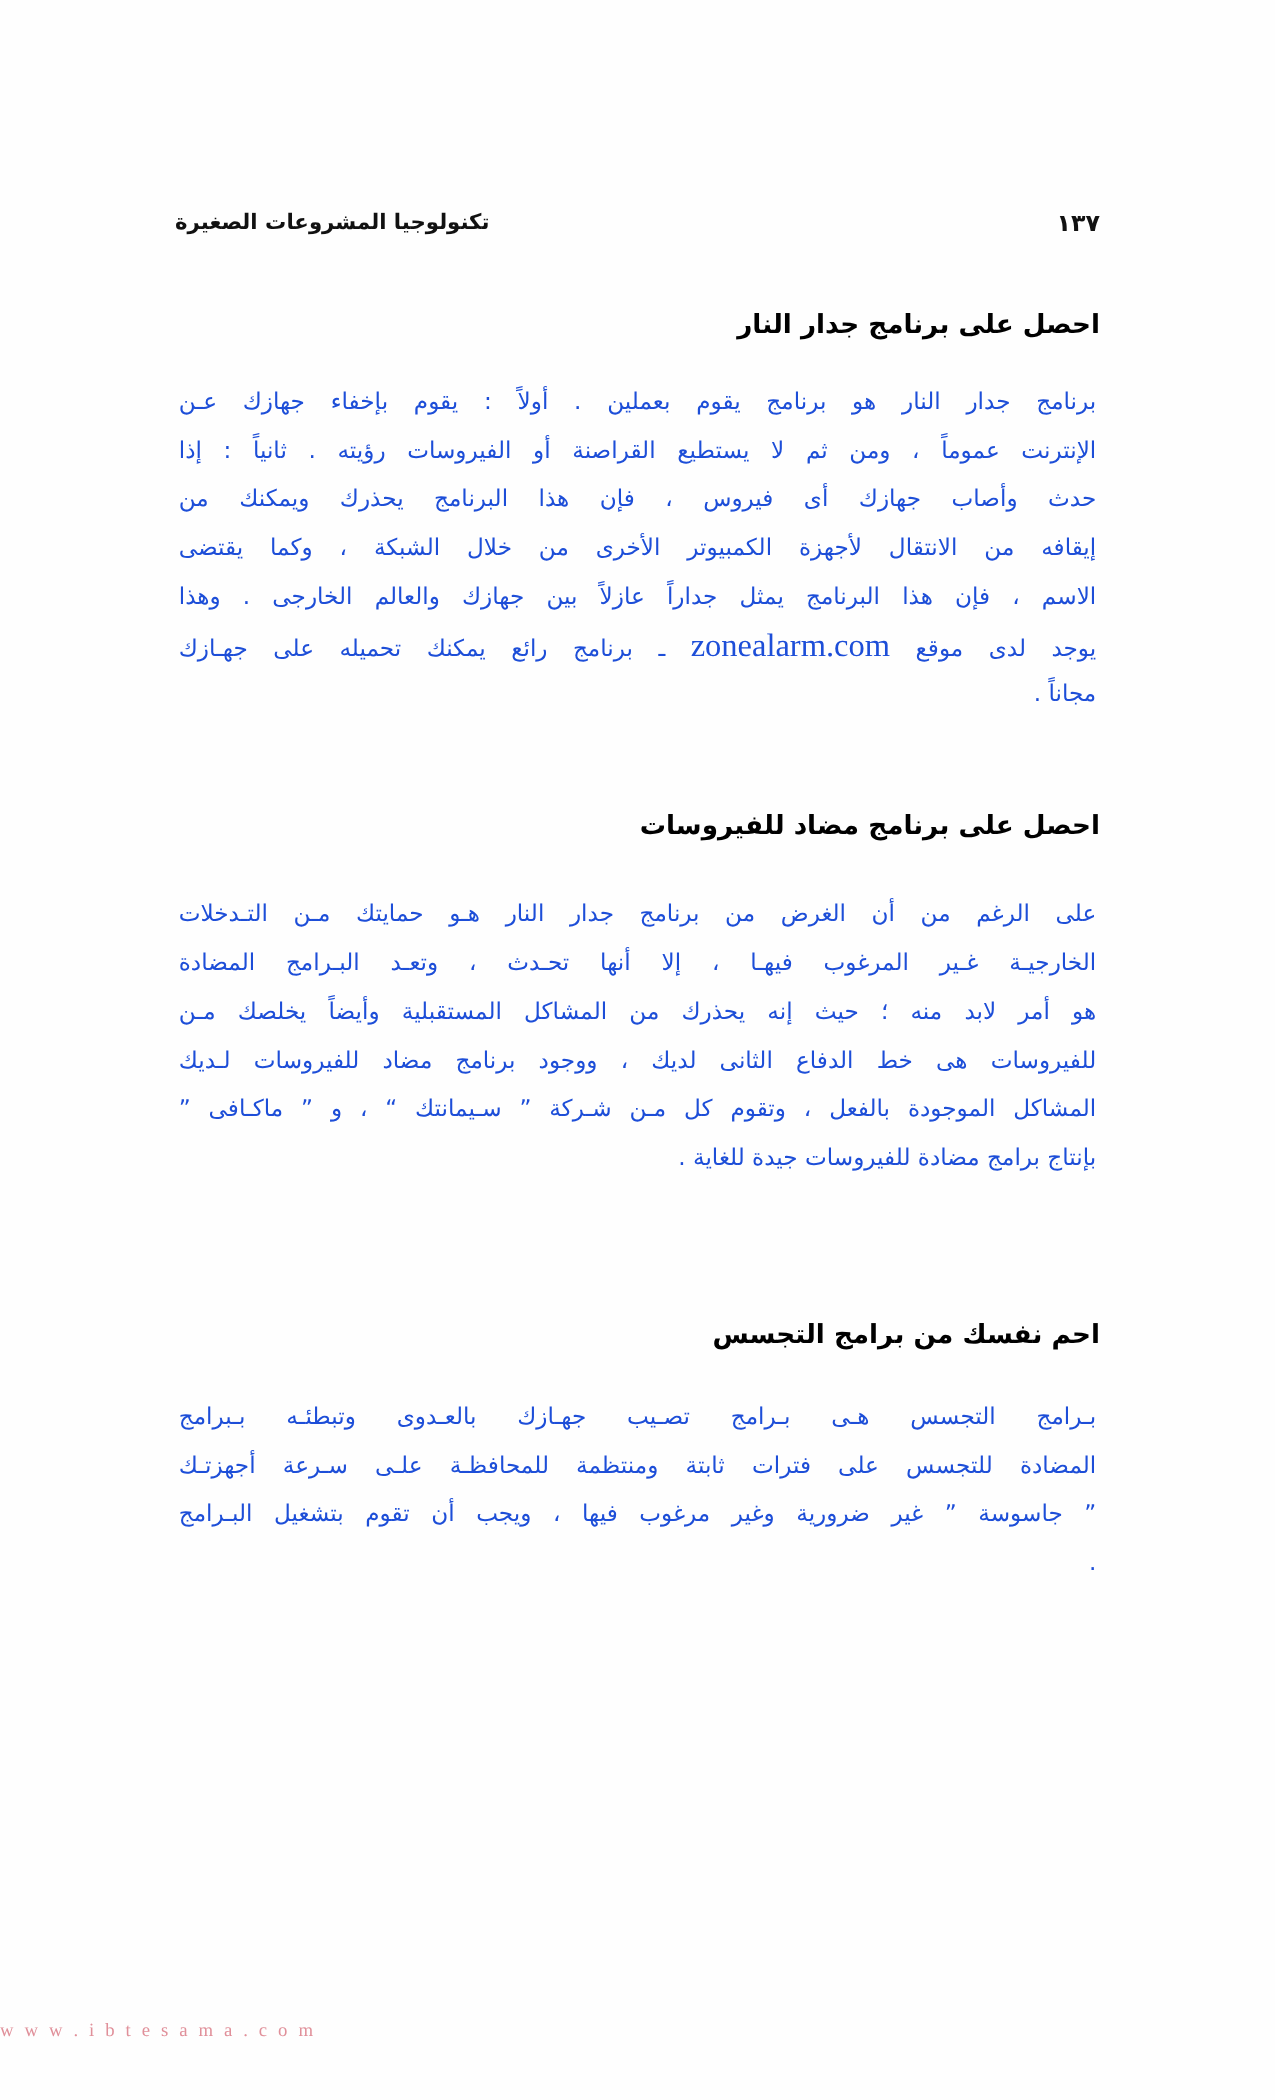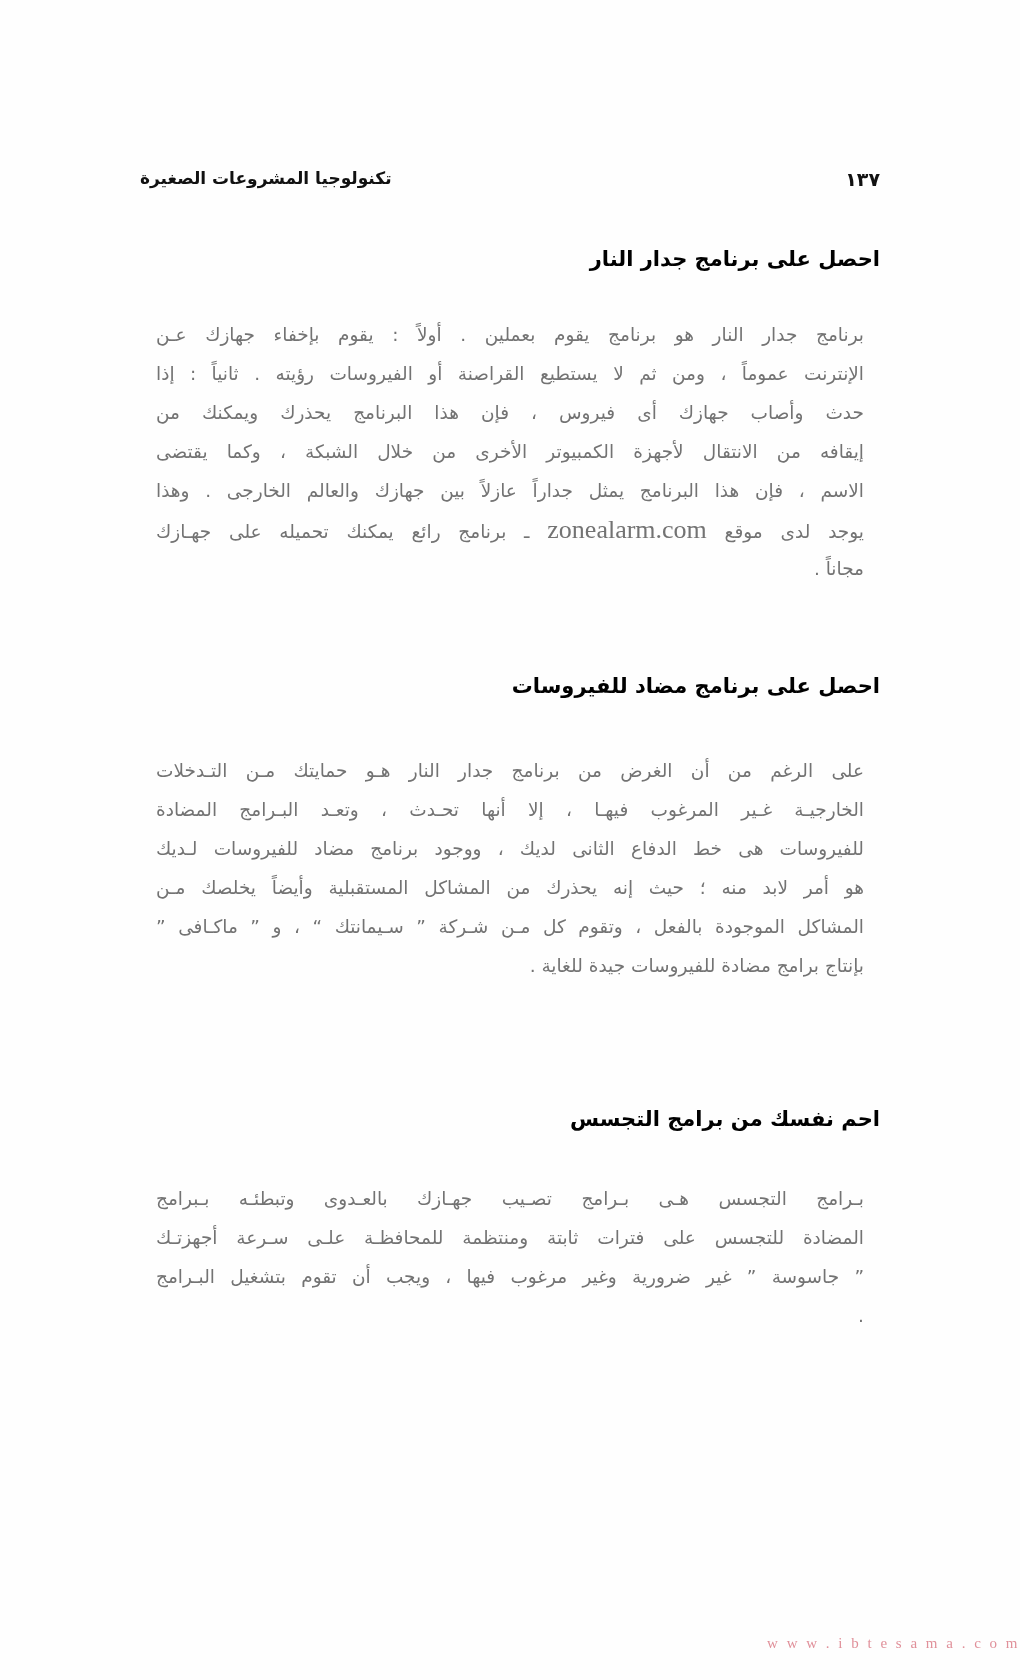--- a/index.html
+++ b/index.html
@@ -61,26 +61,26 @@
     font-weight: 700;
     margin: 0;
     padding: 0;
     text-align: right;
     line-height: 1.35;
     color: #000;
     letter-spacing: 0px;
   }
 
   .para {
-    margin: 16px;
+    margin: 3px;
     padding: 0;
     text-align: justify;
     font-size: 18.5px;
     line-height: 1.0;
-    color: #737373;
+    color: #1d4ed8;
   }
   .para .ln {
     display: block;
     text-align: justify;
     text-align-last: justify;
     white-space: nowrap;
     margin: 0;
     padding: 0;
     height: 39px;
     line-height: 39px;
@@ -124,24 +124,24 @@
     white-space: nowrap;
     letter-spacing: 0.1px;
   }
   .callout .ln.last {
     text-align-last: right;
   }
 
   
   .watermark {
     position: absolute;
-    bottom: 28px;
+    bottom: 46px;
     left: 0;
     right: 0;
-    text-align: right;
+    text-align: left;
     direction: ltr;
     font-family: "Liberation Serif", "DejaVu Serif", serif;
     font-size: 15px;
     letter-spacing: 2.5px;
     color: #e0909a;
   }
 </style>
 </head>
 <body>
 
@@ -165,22 +165,22 @@
       <span class="ln">يوجد لدى موقع <span class="latin">zonealarm.com</span> ـ برنامج رائع يمكنك تحميله على جهـازك</span>
       <span class="ln last">مجاناً .</span>
     </div>
 
     <div class="gap-before-h2"></div>
     <h2 class="section-heading">احصل على برنامج مضاد للفيروسات</h2>
     <div class="gap-after-h2"></div>
     <div class="para">
       <span class="ln">على الرغم من أن الغرض من برنامج جدار النار هـو حمايتك مـن التـدخلات</span>
       <span class="ln">الخارجيـة غـير المرغوب فيهـا ، إلا أنها تحـدث ، وتعـد البـرامج المضادة</span>
+      <span class="ln">هو أمر لابد منه ؛ حيث إنه يحذرك من المشاكل المستقبلية وأيضاً يخلصك مـن</span>
       <span class="ln">للفيروسات هى خط الدفاع الثانى لديك ، ووجود برنامج مضاد للفيروسات لـديك</span>
-      <span class="ln">هو أمر لابد منه ؛ حيث إنه يحذرك من المشاكل المستقبلية وأيضاً يخلصك مـن</span>
       <span class="ln">المشاكل الموجودة بالفعل ، وتقوم كل مـن شـركة ” سـيمانتك “ ، و ” ماكـافى ”</span>
       <span class="ln last">بإنتاج برامج مضادة للفيروسات جيدة للغاية .</span>
     </div>
 
     <div class="gap-before-box"></div>
 
     <div class="gap-after-box"></div>
     <h2 class="section-heading">احم نفسك من برامج التجسس</h2>
     <div class="gap-after-h3"></div>
     <div class="para">

